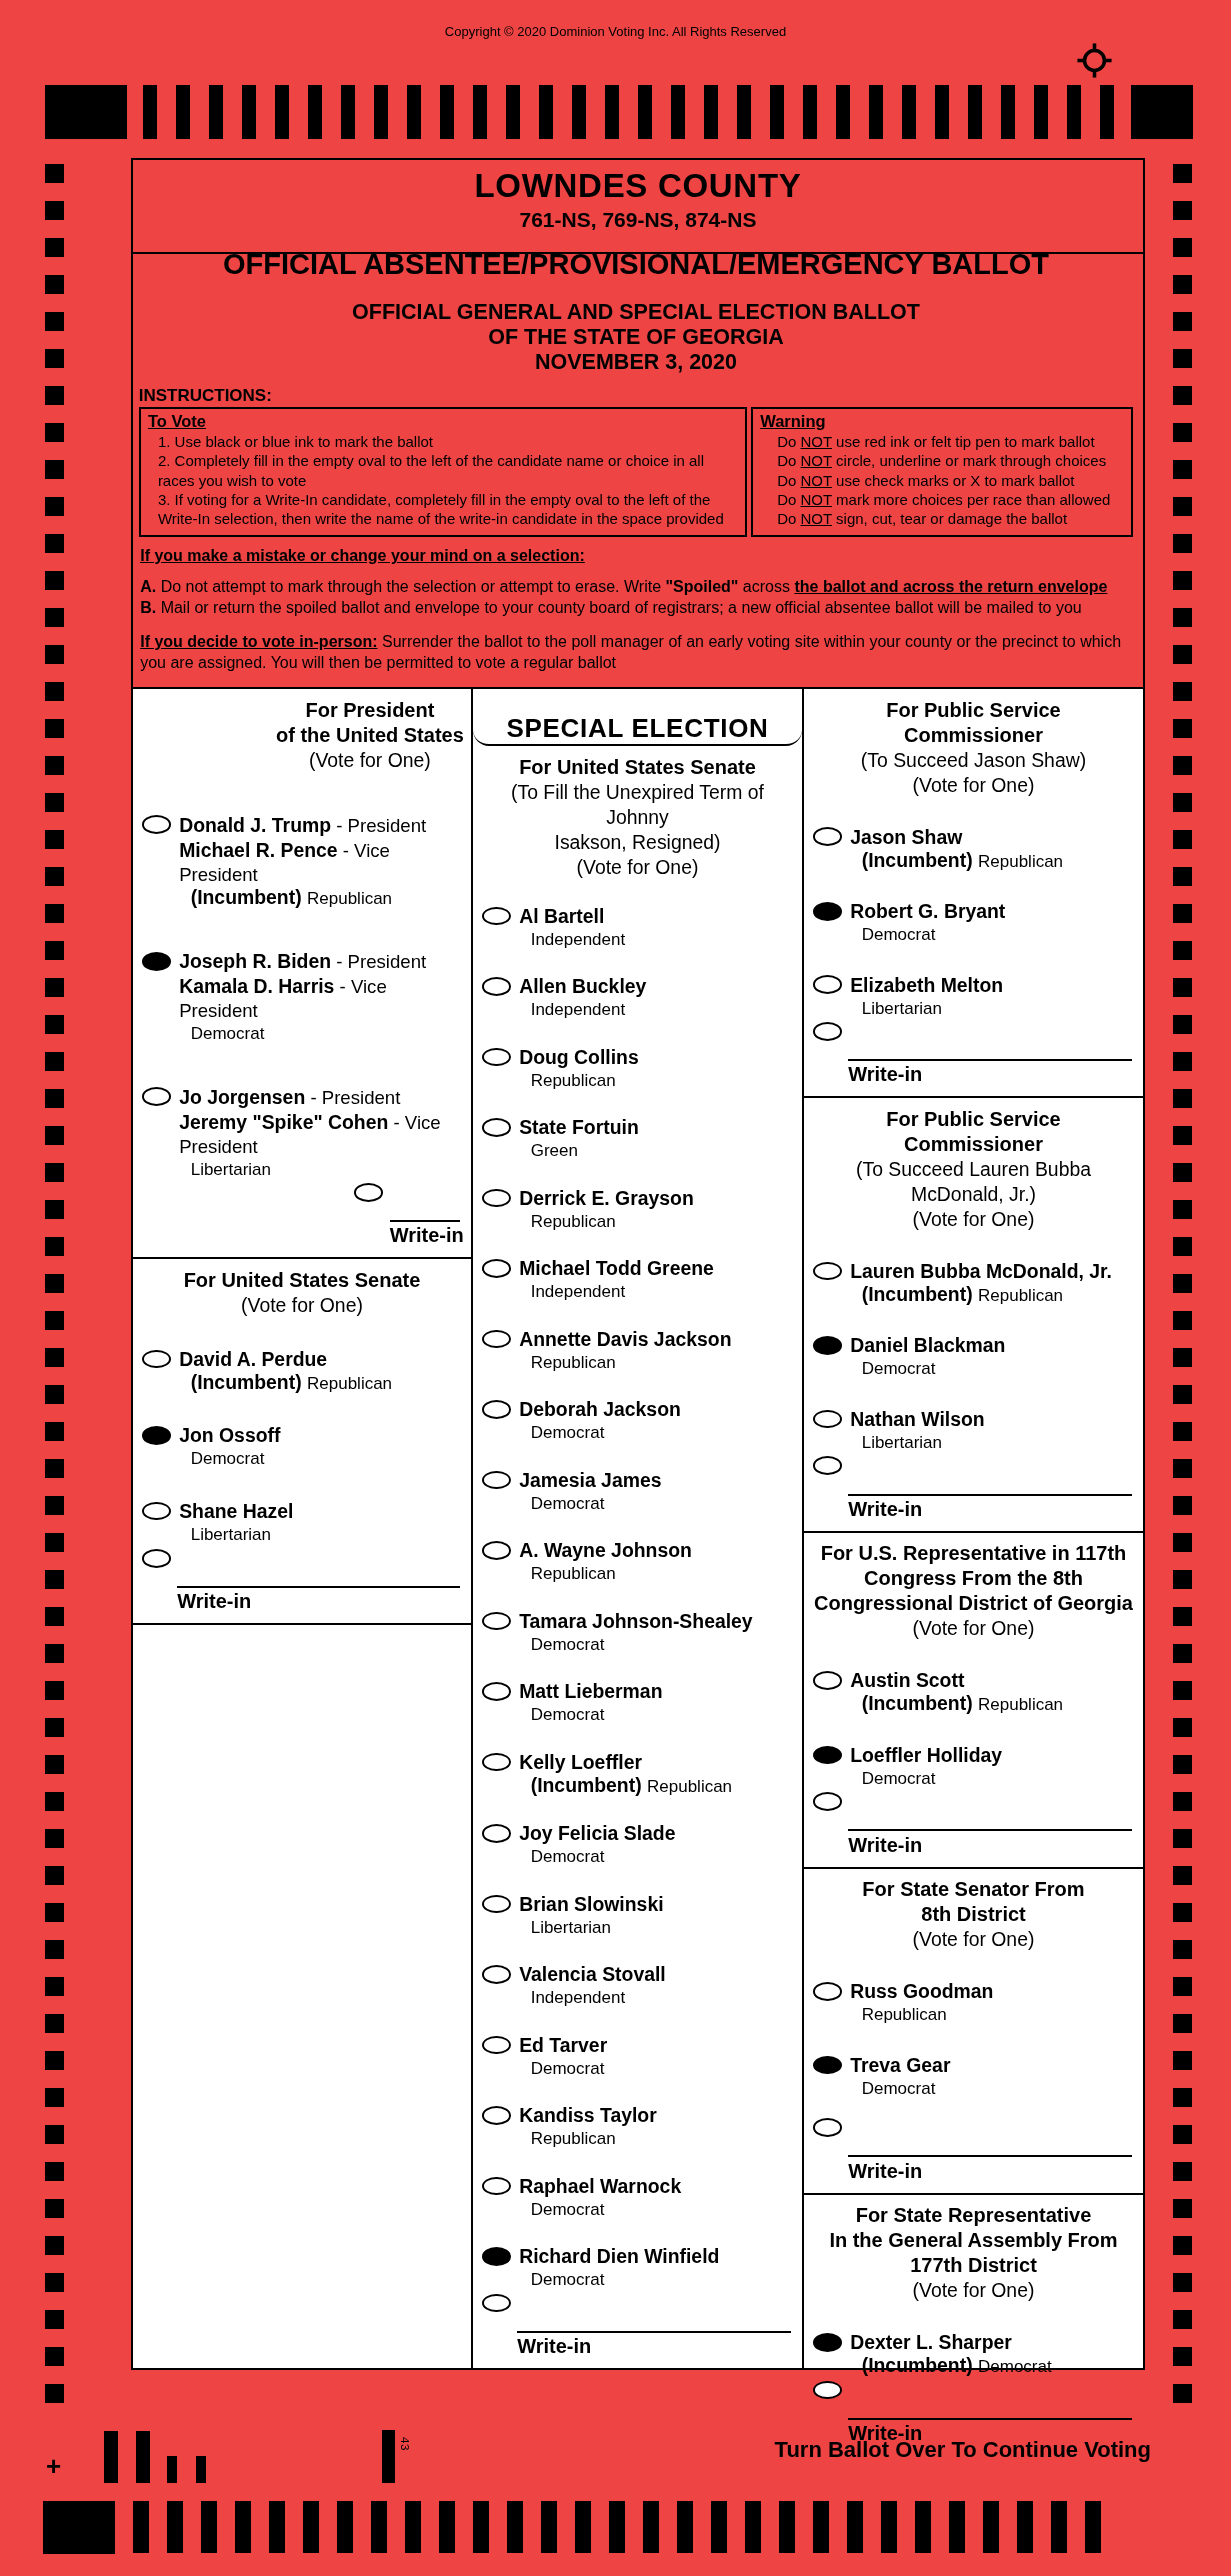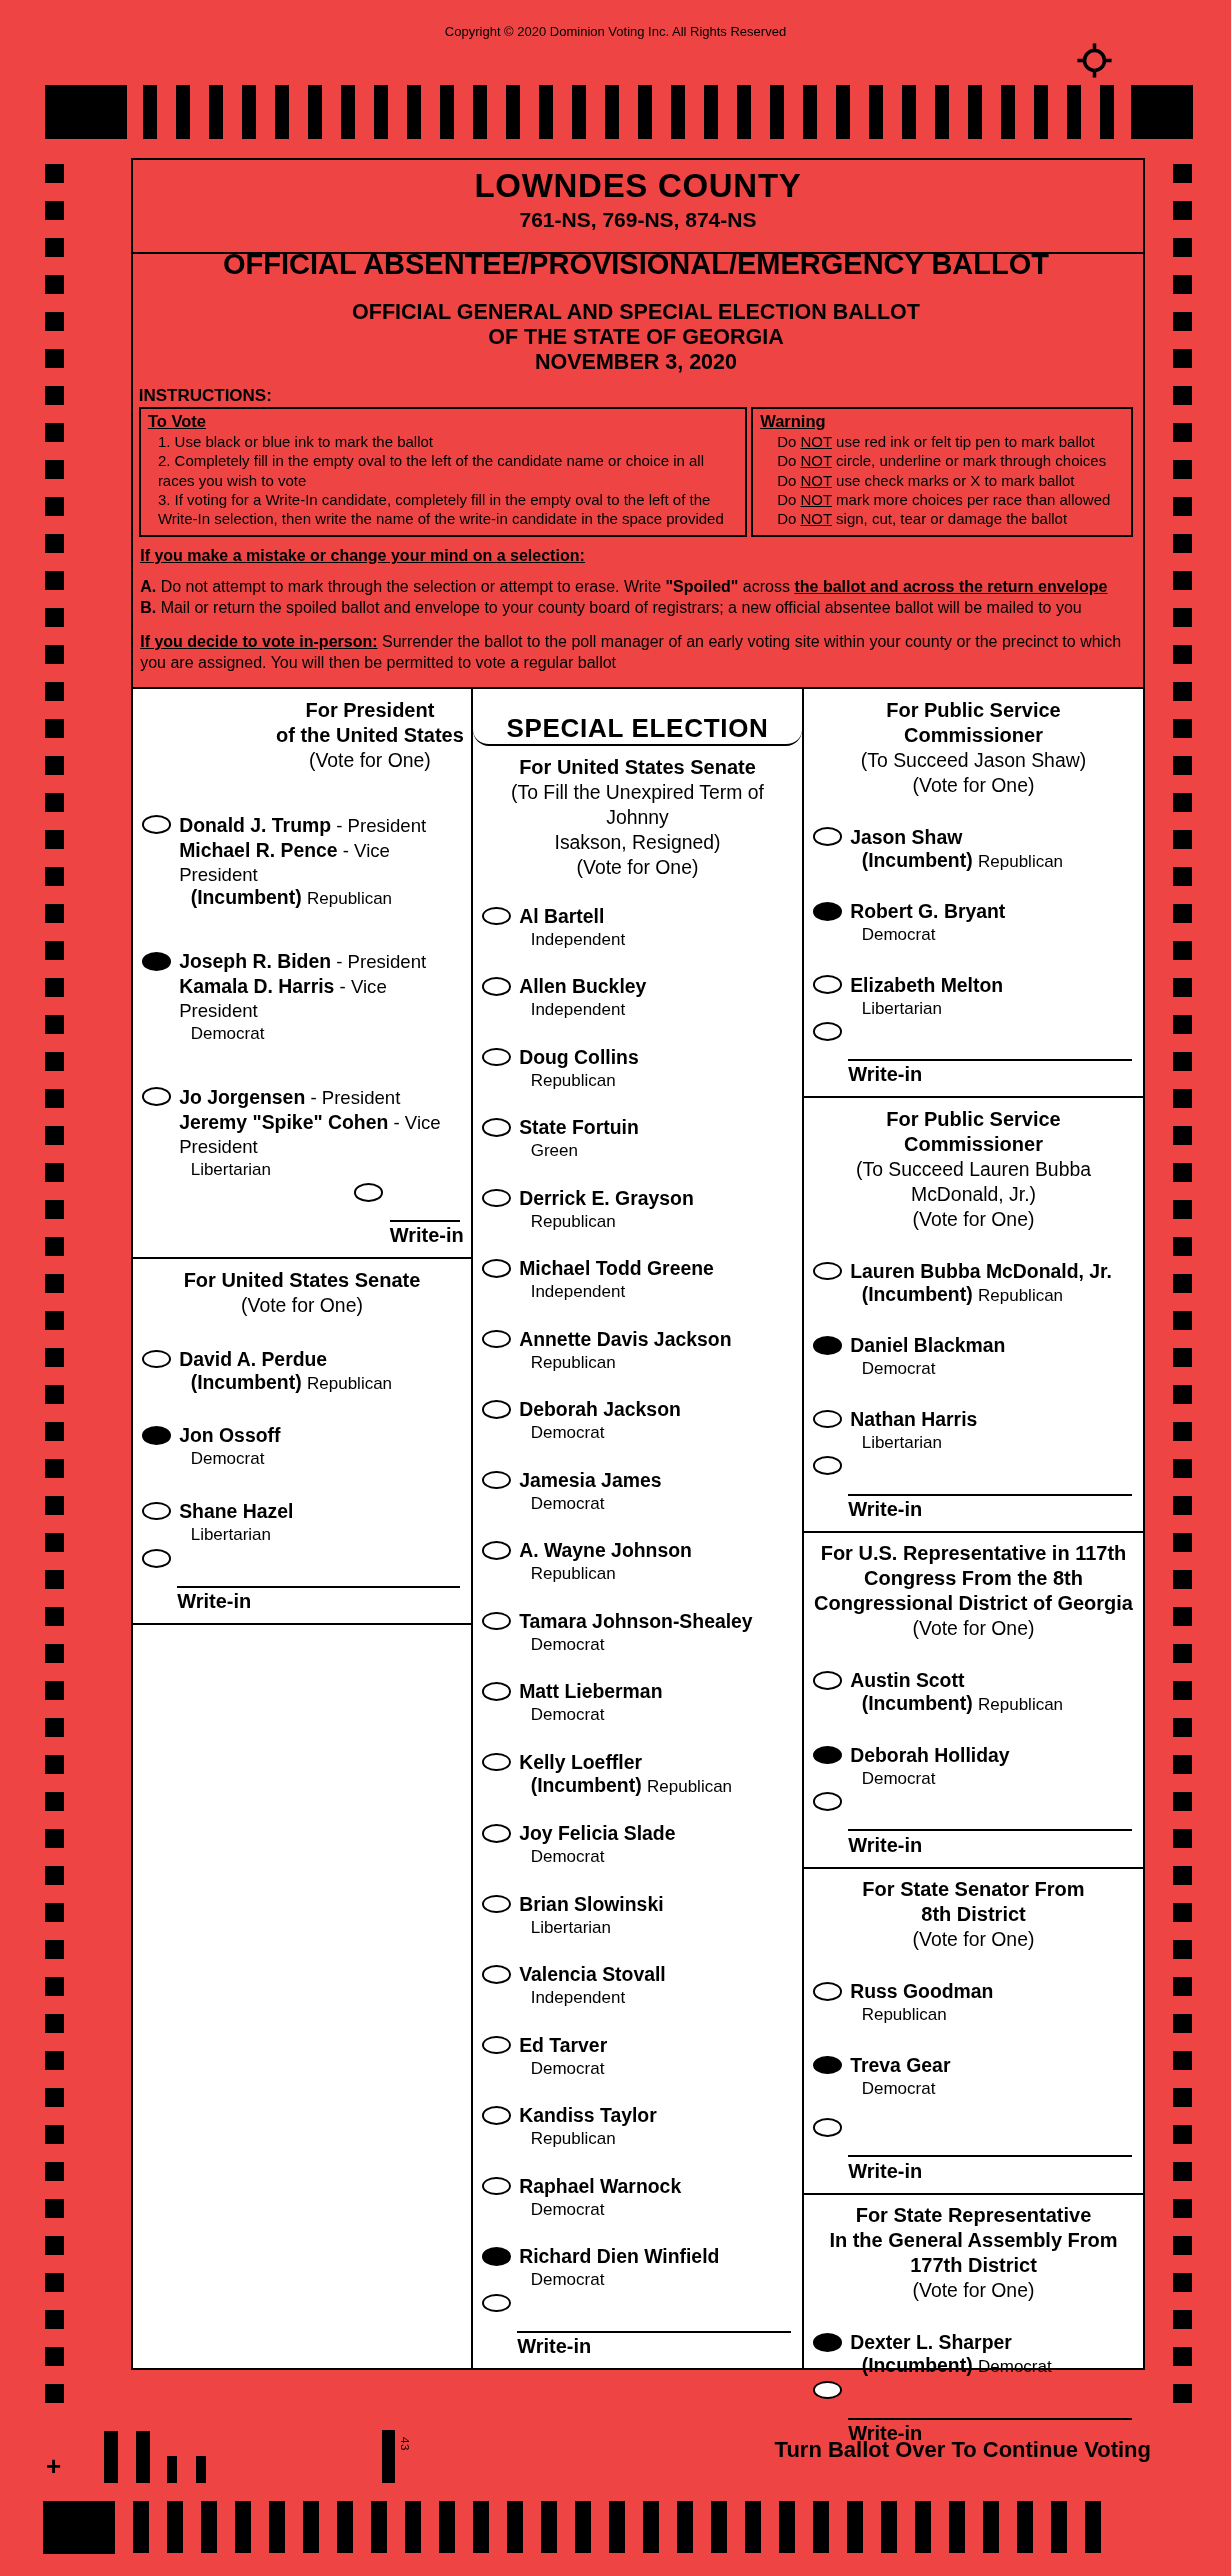--- a/index.html
+++ b/index.html
@@ -439,21 +439,21 @@
             <div class="cand-row">
               <div class="oval filled"></div>
               <div class="cand-text">
                 <div class="cand-line"><span class="b">Daniel Blackman</span></div>
                 <div class="cand-line party"><span>Democrat</span></div>
               </div>
             </div>
             <div class="cand-row">
               <div class="oval"></div>
               <div class="cand-text">
-                <div class="cand-line"><span class="b">Nathan Harris</span></div>
+                <div class="cand-line"><span class="b">Nathan Wilson</span></div>
                 <div class="cand-line party"><span>Libertarian</span></div>
               </div>
             </div>
             <div class="writein">
               <div class="oval"></div>
               <div class="wline"></div>
               <div class="wlabel">Write-in</div>
             </div>
           </div>
           <div class="contest bordered" style="flex: 0 0 326px;">
@@ -466,21 +466,21 @@
             <div class="cand-row">
               <div class="oval"></div>
               <div class="cand-text">
                 <div class="cand-line"><span class="b">Austin Scott</span></div>
                 <div class="cand-line party"><span class="b">(Incumbent) </span><span>Republican</span></div>
               </div>
             </div>
             <div class="cand-row">
               <div class="oval filled"></div>
               <div class="cand-text">
-                <div class="cand-line"><span class="b">Deborah Holliday</span></div>
+                <div class="cand-line"><span class="b">Loeffler Holliday</span></div>
                 <div class="cand-line party"><span>Democrat</span></div>
               </div>
             </div>
             <div class="writein">
               <div class="oval"></div>
               <div class="wline"></div>
               <div class="wlabel">Write-in</div>
             </div>
           </div>
           <div class="contest bordered" style="flex: 0 0 326px;">

